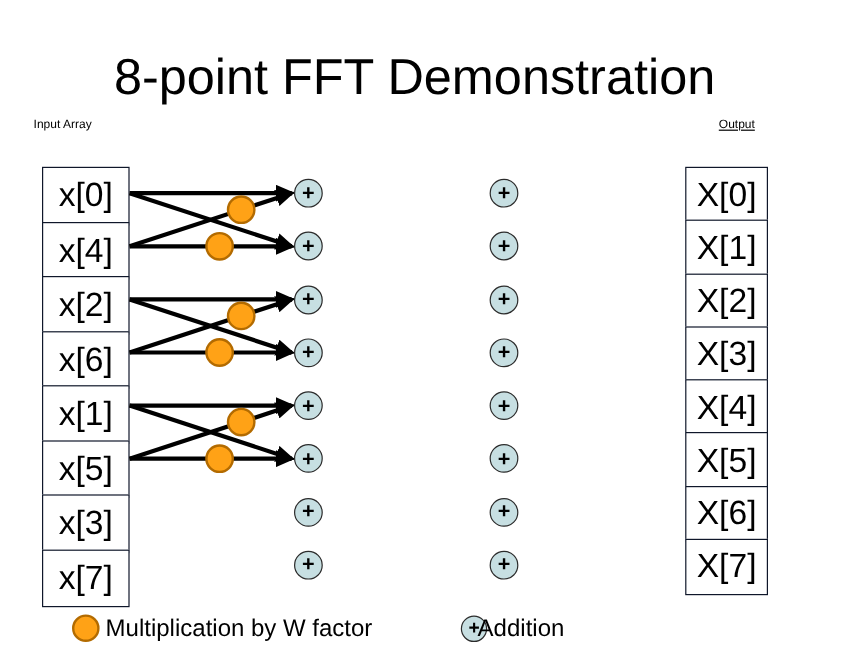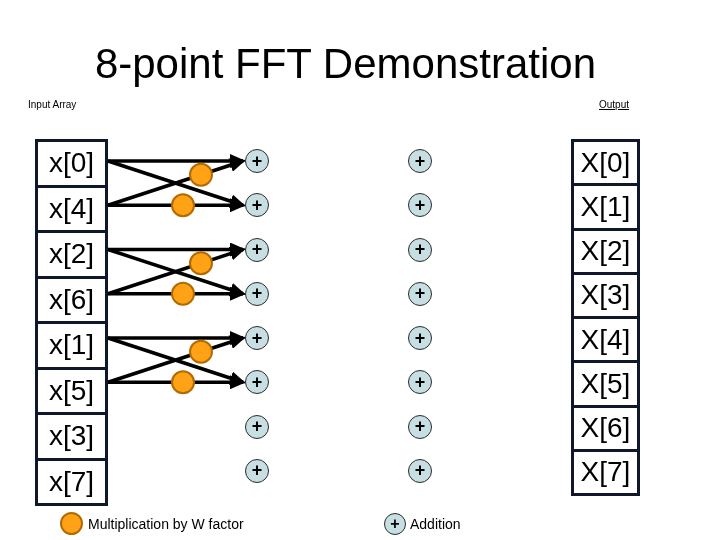--- a/index.html
+++ b/index.html
@@ -9,44 +9,44 @@
   }
   .slide{position:absolute;inset:0;}
   .title{
     position:absolute;top:40px;left:0;width:596px;text-align:right;
     font-size:42px;letter-spacing:0;white-space:nowrap;
   }
   .side-label{position:absolute;font-size:10px;}
   .input-label{left:28px;top:99px;}
   .output-label{left:599px;top:99px;text-decoration:underline;}
   .cell{
-    position:absolute;box-sizing:border-box;border:3px solid #0f172a;background:#fff;
+    position:absolute;box-sizing:border-box;border:1px solid #0f172a;background:#fff;
     display:flex;align-items:center;justify-content:center;
     font-size:28px;line-height:1;
   }
   .adder{
     position:absolute;width:24px;height:24px;border-radius:50%;
     box-sizing:border-box;border:1px solid #2b2b2b;
     display:flex;align-items:center;justify-content:center;
     font-size:18px;font-weight:bold;line-height:1;padding-bottom:1px;
   }
   #wires{position:absolute;left:0;top:0;width:720px;height:540px;pointer-events:none;}
   .legend-w-swatch{
     position:absolute;left:60px;top:512px;width:23px;height:23px;border-radius:50%;
     box-sizing:border-box;border:2px solid #b36b00;
   }
-  .legend-label{position:absolute;font-size:14px;line-height:20px;white-space:nowrap;}
+  .legend-label{position:absolute;font-size:20px;line-height:20px;white-space:nowrap;}
   .legend-mult-label{left:88px;top:514px;}
   .legend-add-swatch{
     position:absolute;left:384px;top:513px;width:22px;height:22px;border-radius:50%;
     box-sizing:border-box;border:1px solid #2b2b2b;
     display:flex;align-items:center;justify-content:center;
     font-size:16px;font-weight:bold;line-height:1;padding-bottom:1px;
   }
-  .legend-add-label{left:410px;top:514px;}
+  .legend-add-label{left:398px;top:514px;}
 </style>
 </head>
 <body>
 
 <div class="slide">
   <div class="title">8-point FFT Demonstration</div>
   <div class="side-label input-label">Input Array</div>
   <div class="side-label output-label">Output</div>
 
   <div id="input-col">

